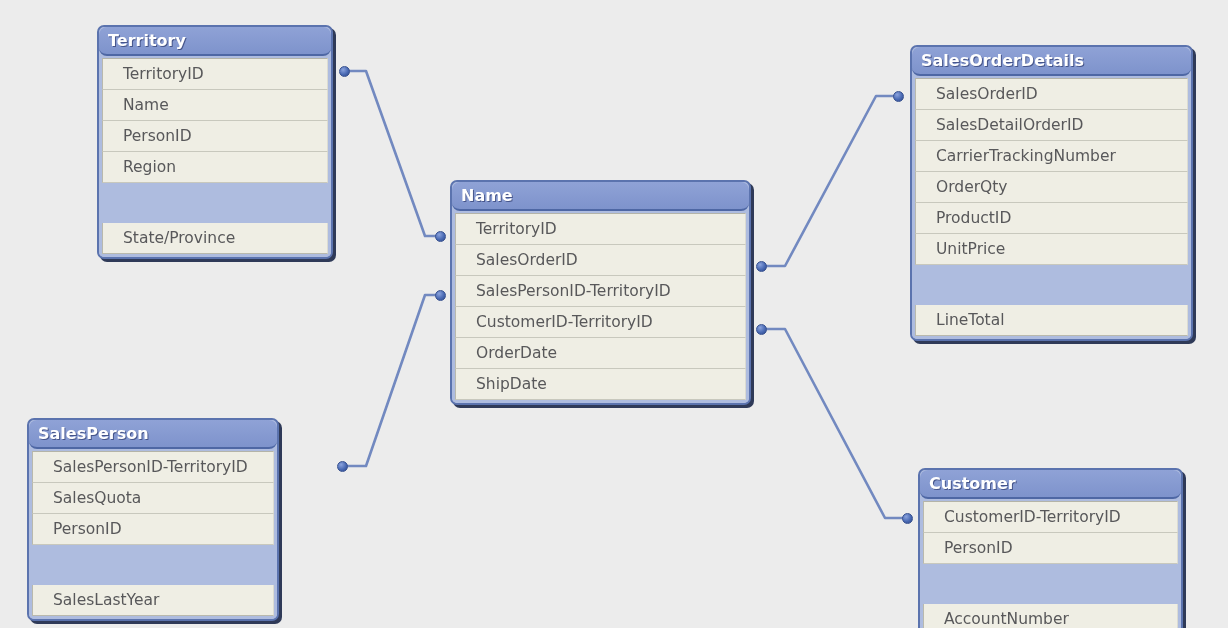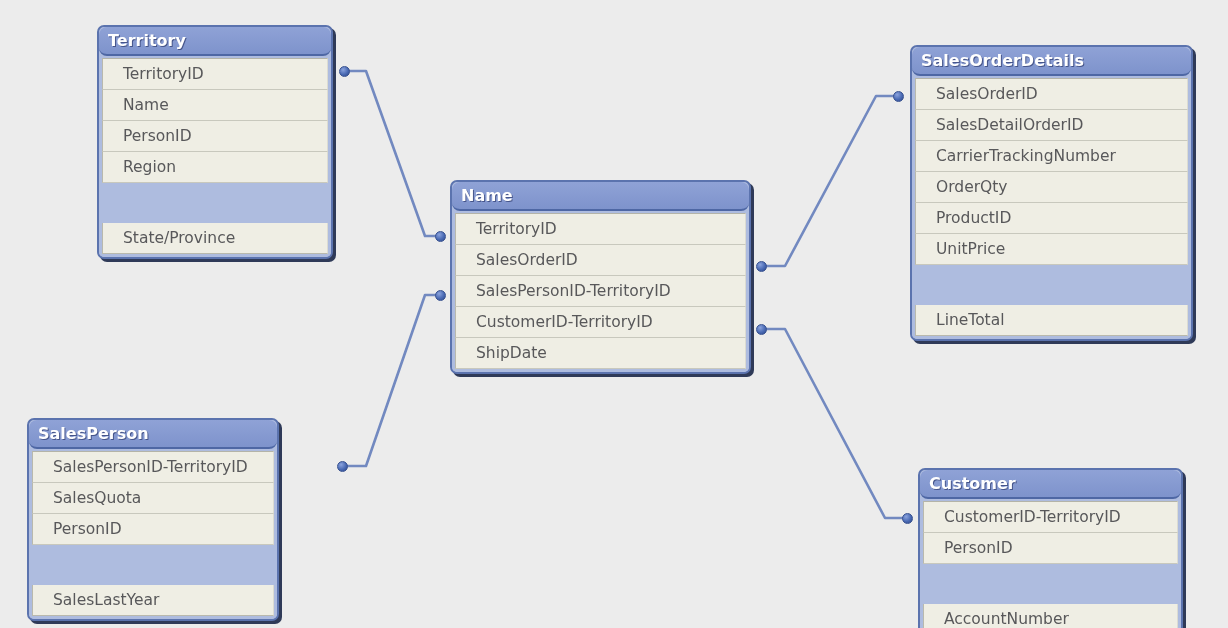--- a/index.html
+++ b/index.html
@@ -109,20 +109,21 @@
           <div class="field-row last">State/Province</div>
         </div>
       </div>
       <div class="table-box" style="left: 450px; top: 180px; width: 301px;">
         <div class="table-header">Name</div>
         <div class="fields">
           <div class="field-row first">TerritoryID</div>
           <div class="field-row">SalesOrderID</div>
           <div class="field-row">SalesPersonID-TerritoryID</div>
           <div class="field-row">CustomerID-TerritoryID</div>
+          <div class="field-row">OrderDate</div>
           <div class="field-row">ShipDate</div>
         </div>
       </div>
       <div class="table-box" style="left: 910px; top: 45px; width: 283px;">
         <div class="table-header">SalesOrderDetails</div>
         <div class="fields">
           <div class="field-row first">SalesOrderID</div>
           <div class="field-row">SalesDetailOrderID</div>
           <div class="field-row">CarrierTrackingNumber</div>
           <div class="field-row">OrderQty</div>

